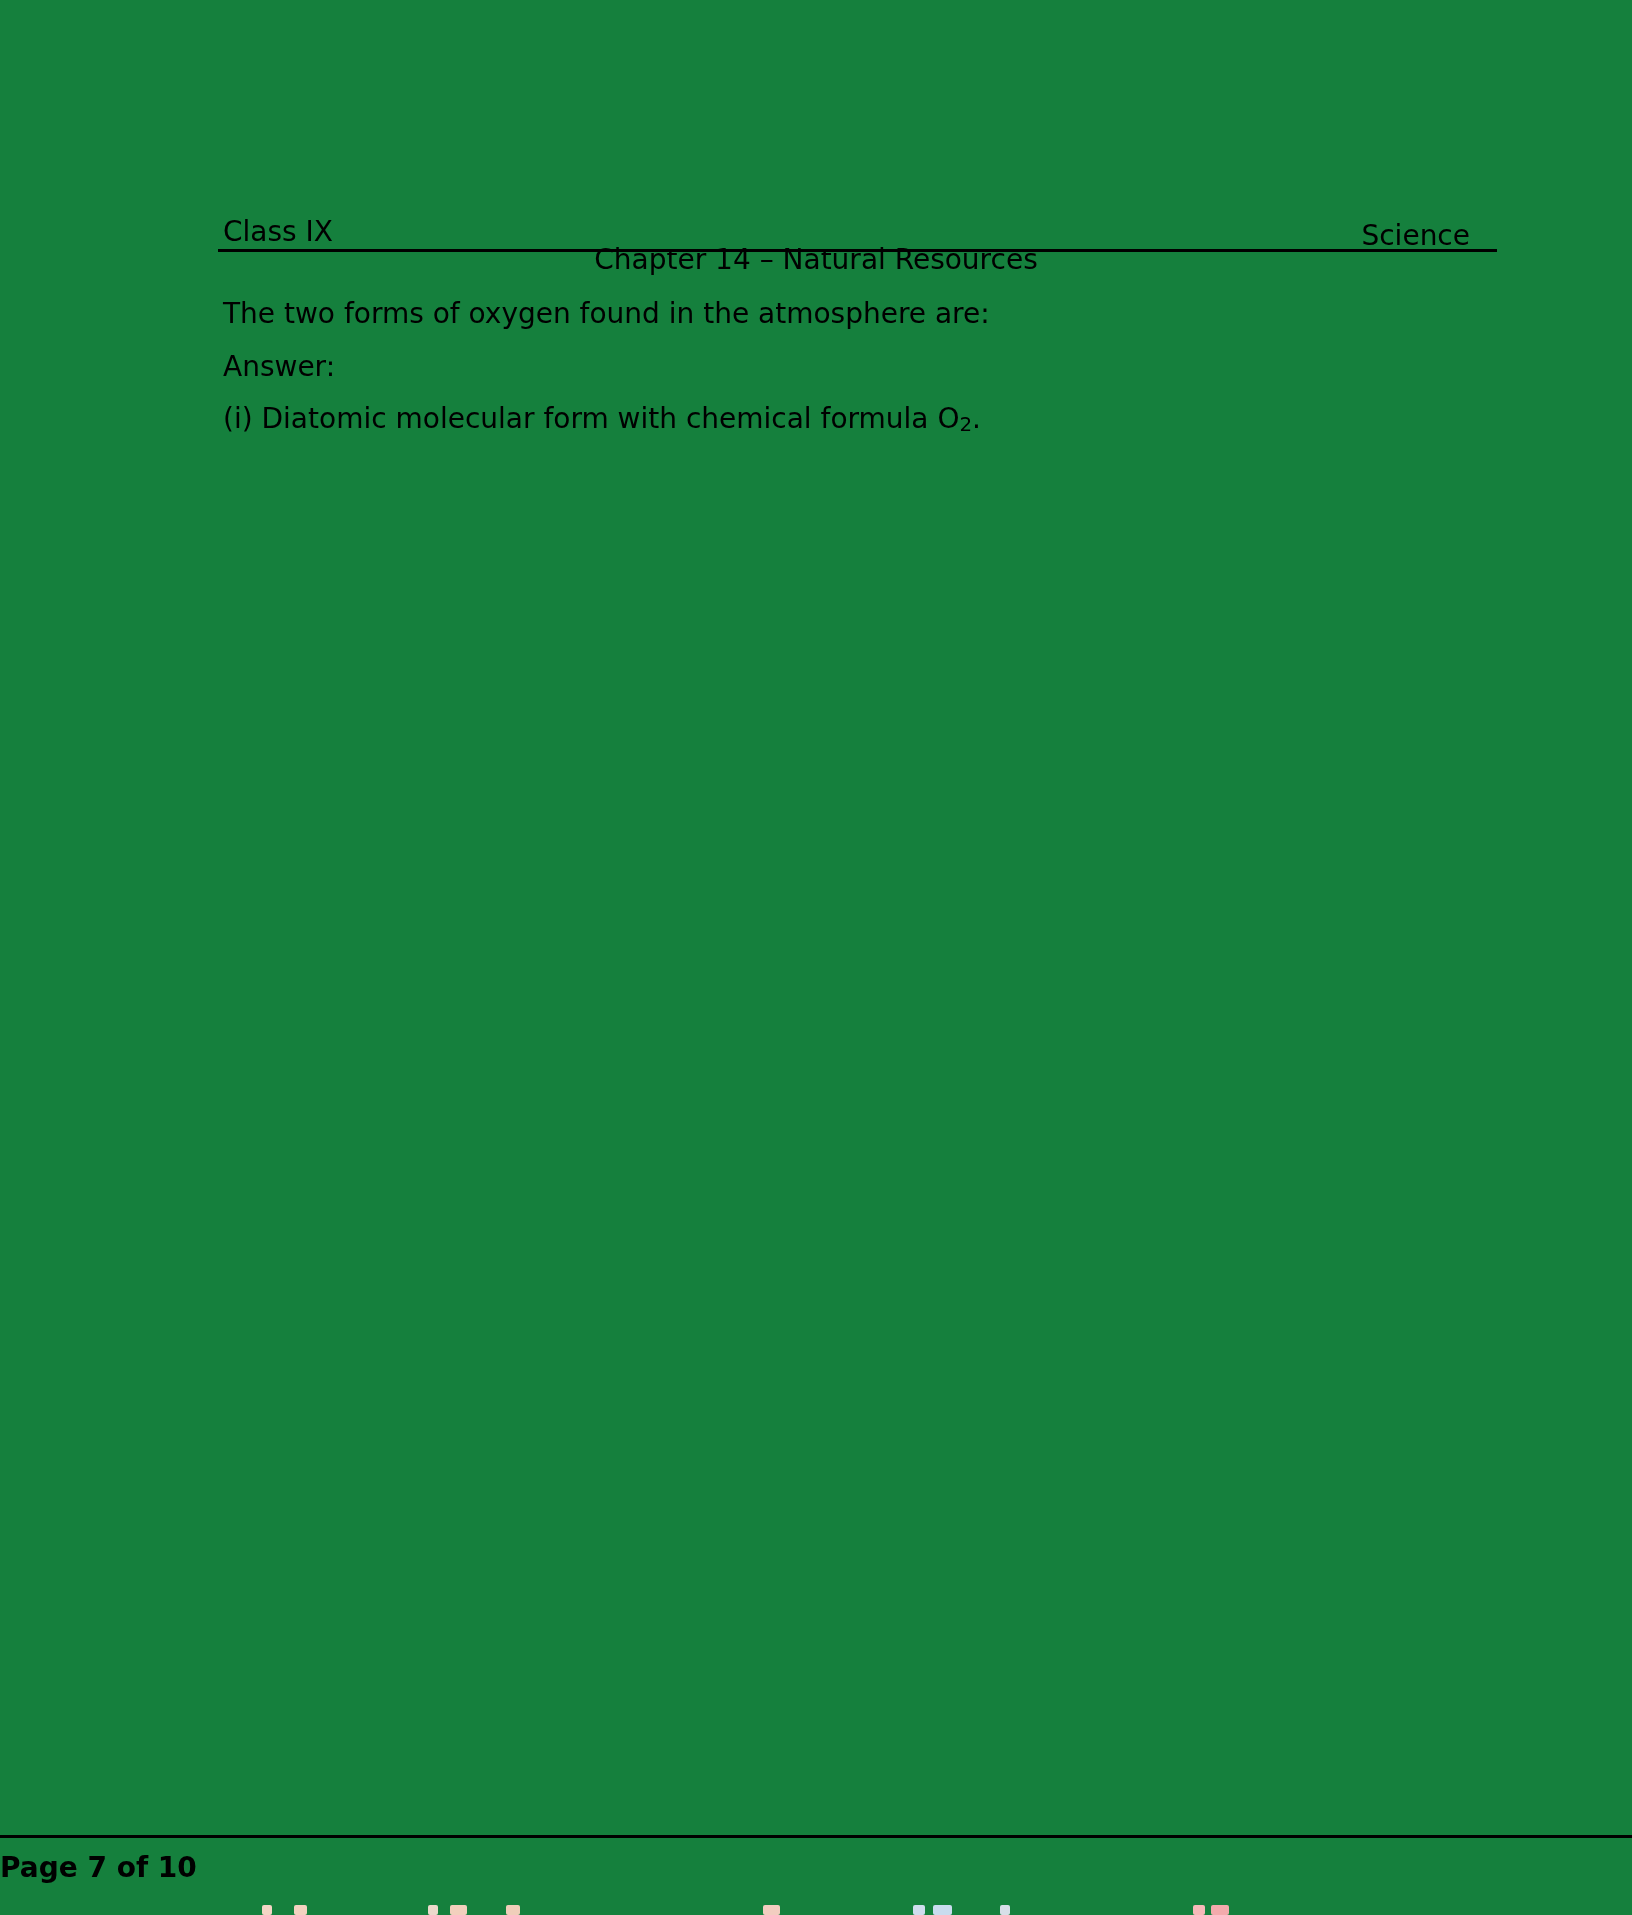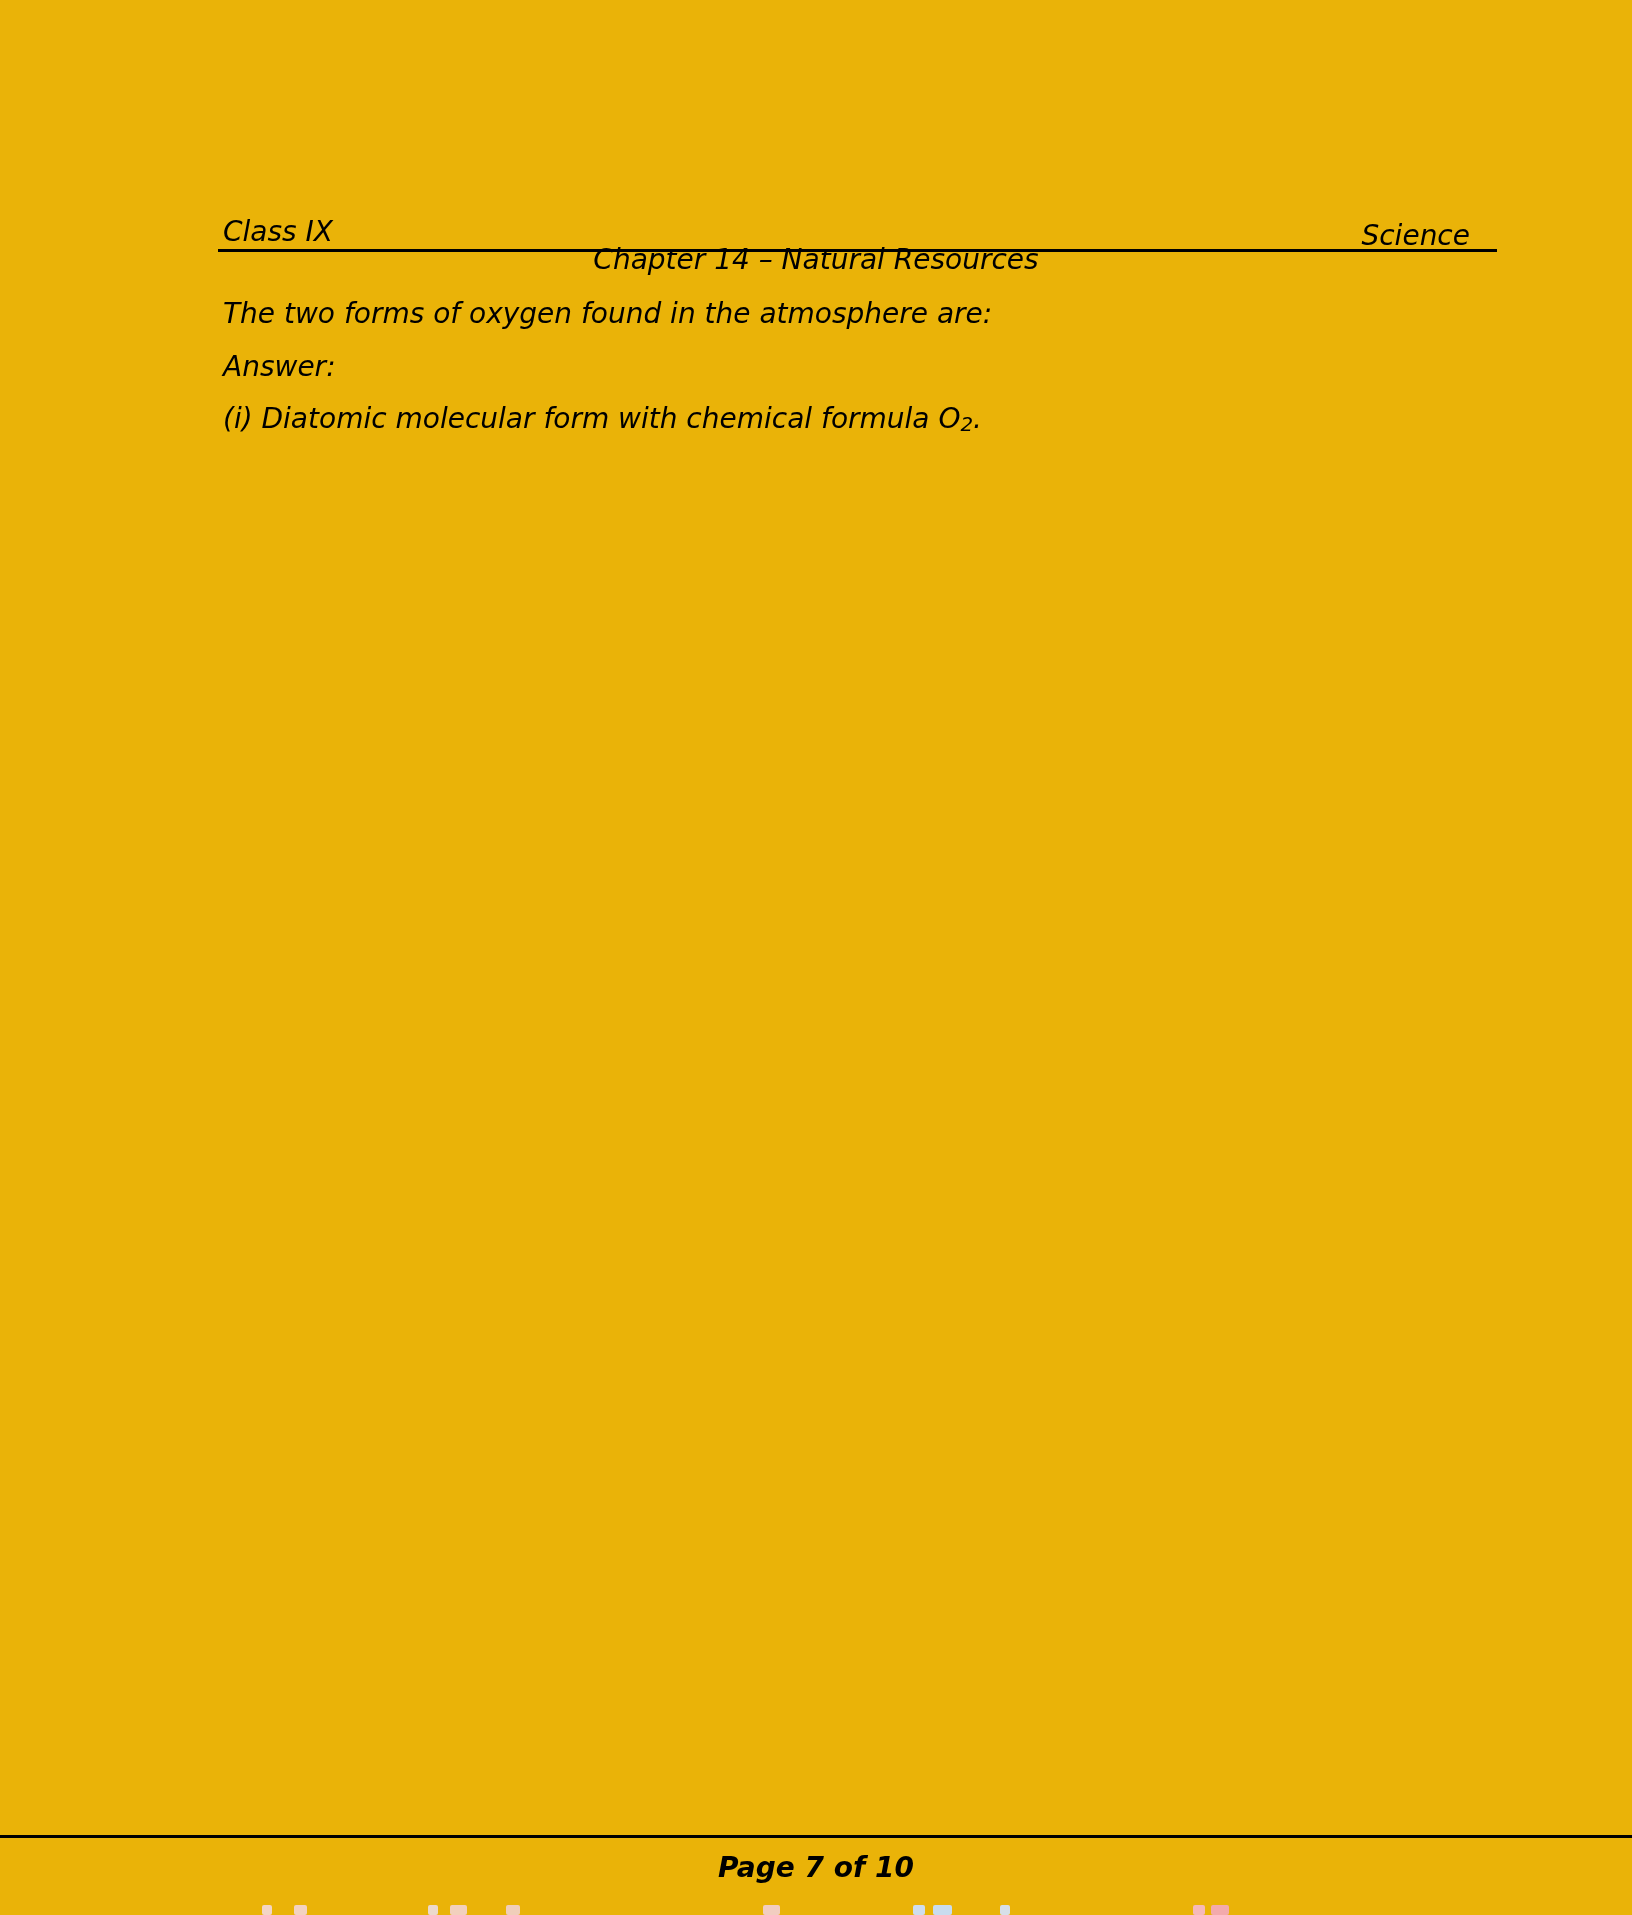--- a/index.html
+++ b/index.html
@@ -4,25 +4,24 @@
 <style>
   html, body {
     margin: 0;
     padding: 0;
     background: #ffffff;
   }
   .page {
     position: relative;
     width: 1632px;
     height: 1915px;
-    background: #eab308;
+    background: #15803d;
     overflow: hidden;
     font-family: "DejaVu Sans", "Liberation Sans", sans-serif;
     color: #000000;
-    font-style: italic;
   }
   
   .header-left {
     position: absolute;
     left: 223px;
     top: 216px;
     font-size: 28px;
     line-height: 32px;
     white-space: nowrap;
   }
@@ -81,21 +80,21 @@
     top: 1835px;
     width: 1632px;
     height: 3px;
     background: #000000;
   }
   .page-number {
     position: absolute;
     left: 0;
     width: 1632px;
     top: 1851px;
-    text-align: center;
+    text-align: left;
     font-size: 28px;
     font-weight: bold;
     line-height: 34px;
   }
   
   .frag {
     position: absolute;
     top: 1905px;
     height: 10px;
     border-radius: 2px;

